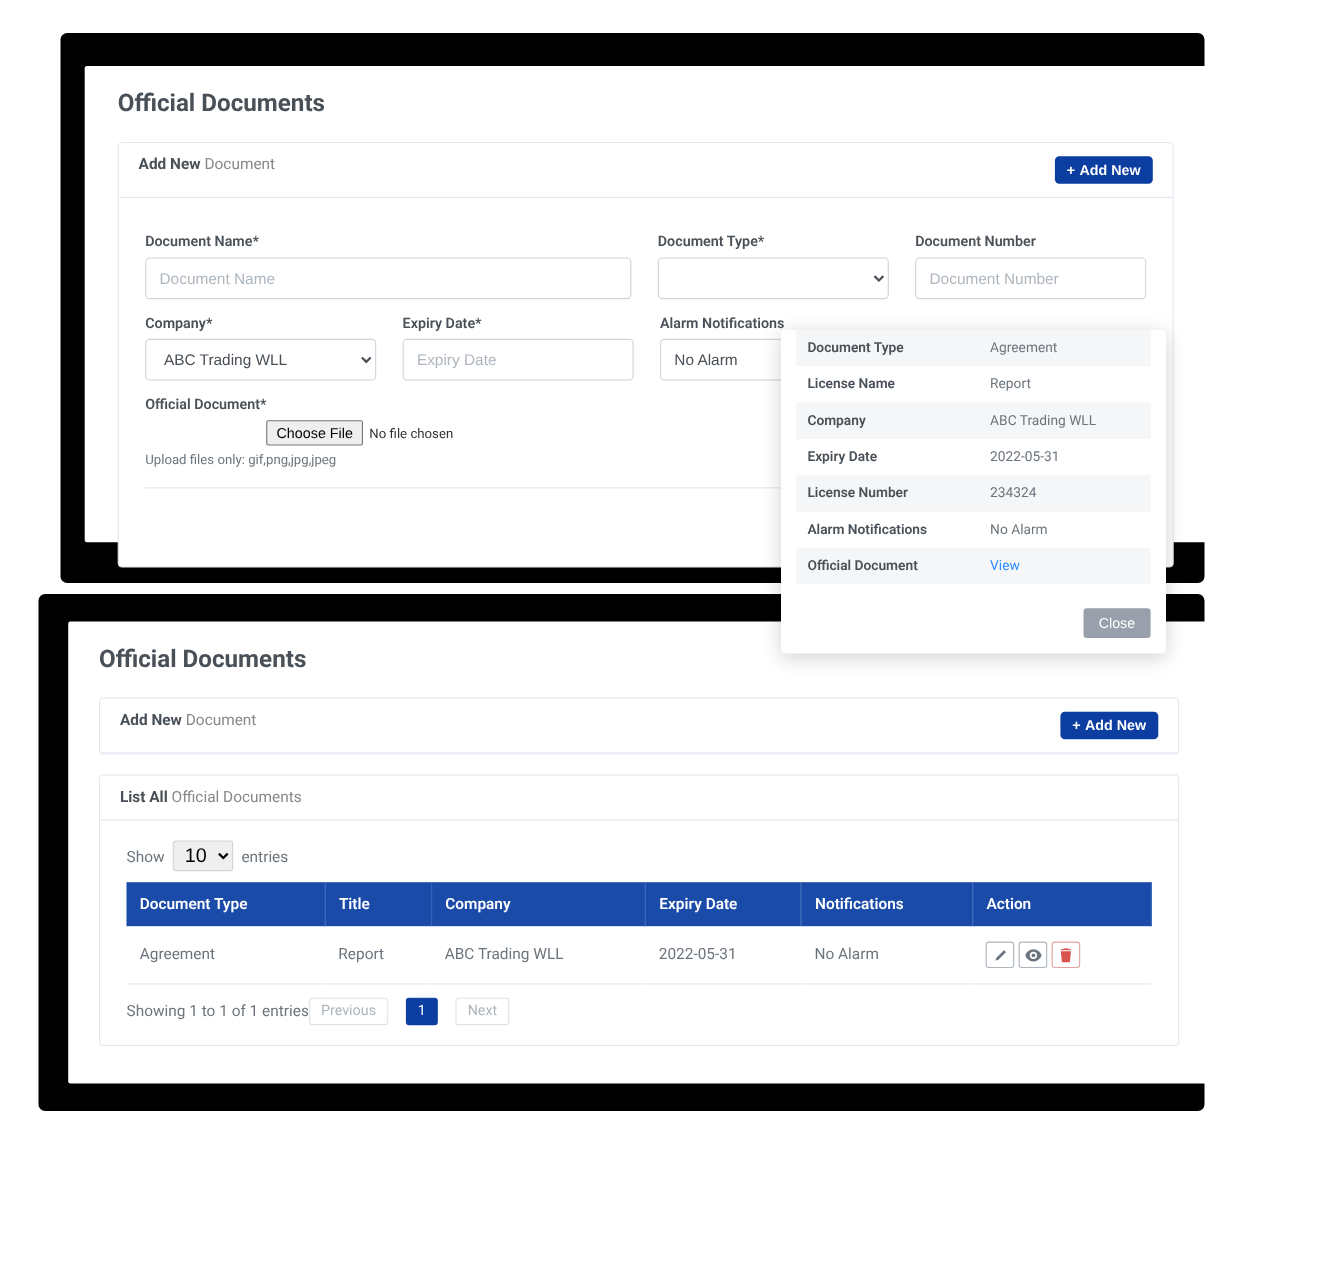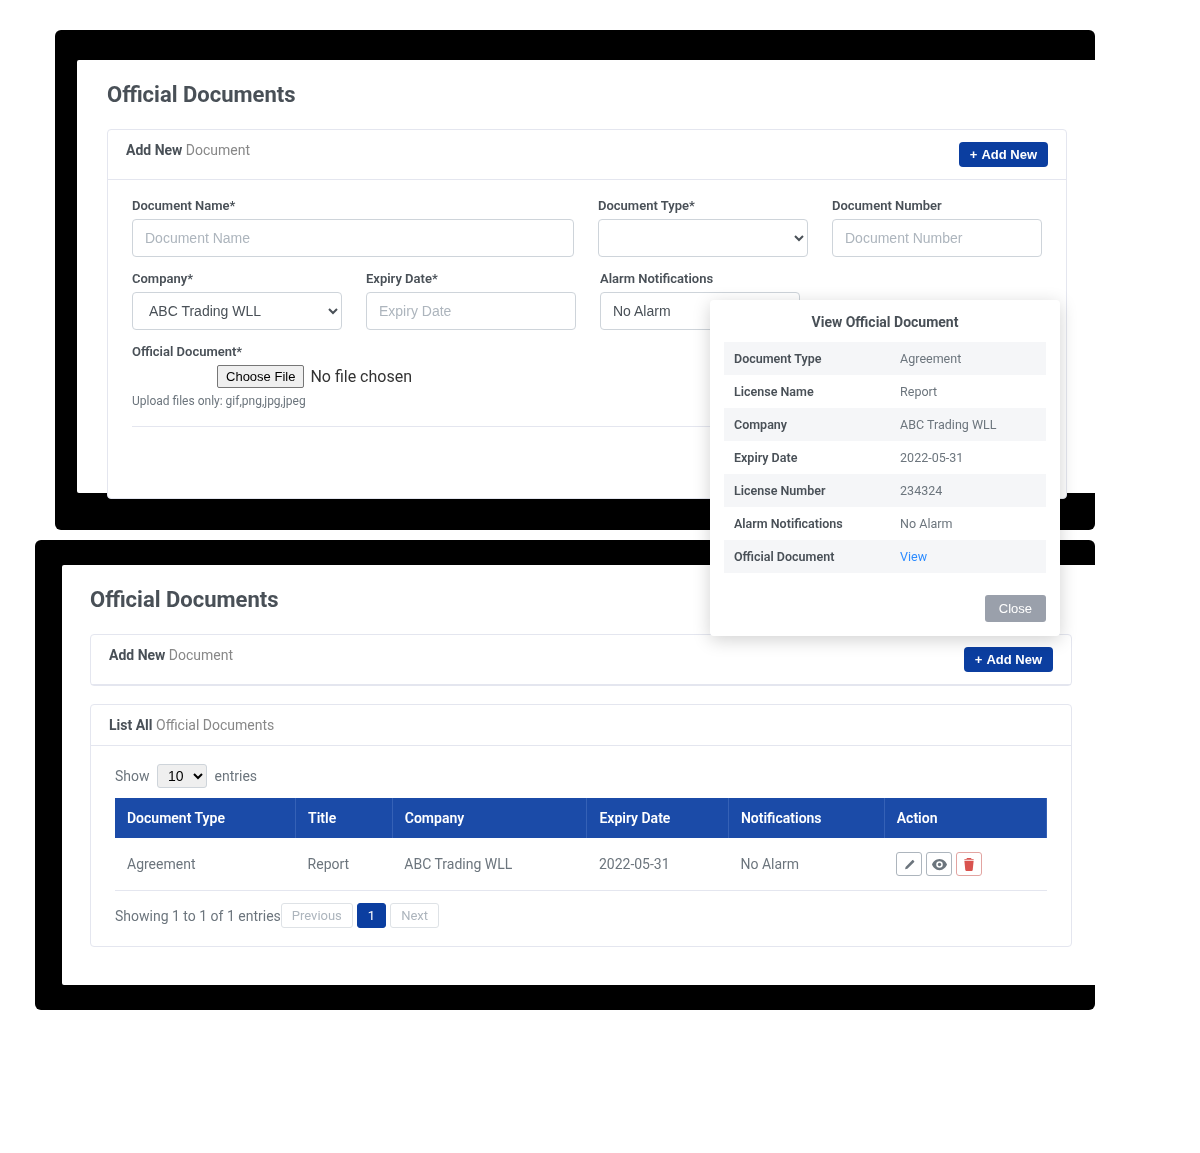--- a/index.html
+++ b/index.html
@@ -54,41 +54,41 @@
     padding: 5px 11px;
     font-size: 13px;
     font-weight: 600;
     cursor: pointer;
     display: inline-flex;
     align-items: center;
     gap: 4px;
   }
 
   .card-body { padding: 18px 24px; }
-  .form-row { display: flex; gap: 24px; margin-bottom: 14px; flex-wrap: wrap; }
+  .form-row { display: flex; gap: 24px; margin-bottom: 14px; flex-wrap: wrap; margin-top: 15px; }
   .form-group { display: flex; flex-direction: column; }
   .form-label { font-size: 13px; font-weight: 600; color: #495057; margin-bottom: 6px; }
   .form-control {
     border: 1px solid #ced4da;
     border-radius: 4px;
     padding: 8px 12px;
     font-size: 14px;
     color: #495057;
     background: #fff;
     height: 38px;
   }
   .form-control::placeholder { color: #adb5bd; }
   select.form-control { appearance: auto; }
 
   .file-row { display: flex; align-items: center; gap: 6px; font-size: 14px; justify-content: flex-end; }
   .file-btn {
     border: 1px solid #767676; background: #efefef; padding: 3px 8px;
     font-size: 13px; border-radius: 2px; cursor: pointer;
   }
-  .file-text { color: #333; font-size: 16px; }
+  .file-text { color: #333; font-size: 12px; }
   .hint { font-size: 12px; color: #6c757d; margin-top: 6px; }
 
   .form-footer {
     display: flex; justify-content: flex-end; gap: 10px;
     border-top: 1px solid #e4e6ef; padding-top: 16px; margin-top: 18px;
   }
   .btn-primary {
     background: #0b3ea0; color: #fff; border: none;
     border-radius: 4px; padding: 10px 18px; font-size: 14px; font-weight: 600;
     cursor: pointer; display: inline-flex; align-items: center; gap: 6px;
@@ -113,21 +113,21 @@
     background: #9aa0ab; color: #fff; border: none;
     border-radius: 3px; padding: 6px 14px; font-size: 13px; cursor: pointer;
   }
 
   
   .shadow2 { left: 35px; top: 540px; width: 1060px; height: 470px; }
   .panel2  { left: 62px; top: 565px; width: 1038px; height: 420px; padding: 22px 28px; }
 
   .list-controls { display: flex; justify-content: space-between; align-items: center; font-size: 14px; color: #6c757d; margin-bottom: 10px; }
   .list-controls select {
-    border: 1px solid #ced4da; border-radius: 3px; padding: 2px 6px; font-size: 14px; margin: 0 4px;
+    border: 1px solid #ced4da; border-radius: 3px; padding: 2px 6px; font-size: 18px; margin: 0 4px;
   }
   .list-controls .search input {
     border: 1px solid #ced4da; border-radius: 3px; padding: 4px 8px; font-size: 14px; width: 170px; margin-left: 5px;
   }
 
   table.data { width: 100%; border-collapse: collapse; font-size: 14px; }
   table.data thead th {
     background: #1b4ba8; color: #fff; text-align: left; font-weight: 600;
     padding: 12px 12px; border-right: 1px solid #3561b6;
   }
@@ -136,21 +136,21 @@
   }
   .action-btns { display: flex; gap: 4px; }
   .icon-btn {
     width: 26px; height: 24px; border: 1px solid #adb5bd; border-radius: 3px;
     background: #fff; display: inline-flex; align-items: center; justify-content: center;
     cursor: pointer; color: #6c757d; font-size: 13px;
   }
   .icon-btn.red { color: #d9534f; border-color: #e2a4a1; }
 
   .table-footer { display: flex; justify-content: flex-start; align-items: center; margin-top: 12px; font-size: 14px; color: #6c757d; }
-  .pager { display: flex; gap: 4px; align-items: center; }
+  .pager { display: flex; gap: 16px; align-items: center; }
   .pager .page-btn {
     border: 1px solid #dee2e6; border-radius: 3px; padding: 4px 10px;
     font-size: 13px; color: #adb5bd; background: #fff; cursor: default;
   }
   .pager .page-btn.active { background: #0b3ea0; color: #fff; border-color: #0b3ea0; cursor: pointer; }
 </style>
 </head>
 <body>
 
 <div class="panel-shadow shadow1"></div>
@@ -224,21 +224,20 @@
           </span>
           <span>Add Document</span>
         </button>
         <button class="btn-primary">Reset</button>
       </div>
     </div>
   </div>
 </div>
 
 <div class="modal">
-  <div class="modal-title">View Official Document</div>
   <div class="modal-body">
     <div class="kv-row">
         <div class="k">Document Type</div>
         <div class="v">Agreement</div>
       </div>
     <div class="kv-row">
         <div class="k">License Name</div>
         <div class="v">Report</div>
       </div>
     <div class="kv-row">

